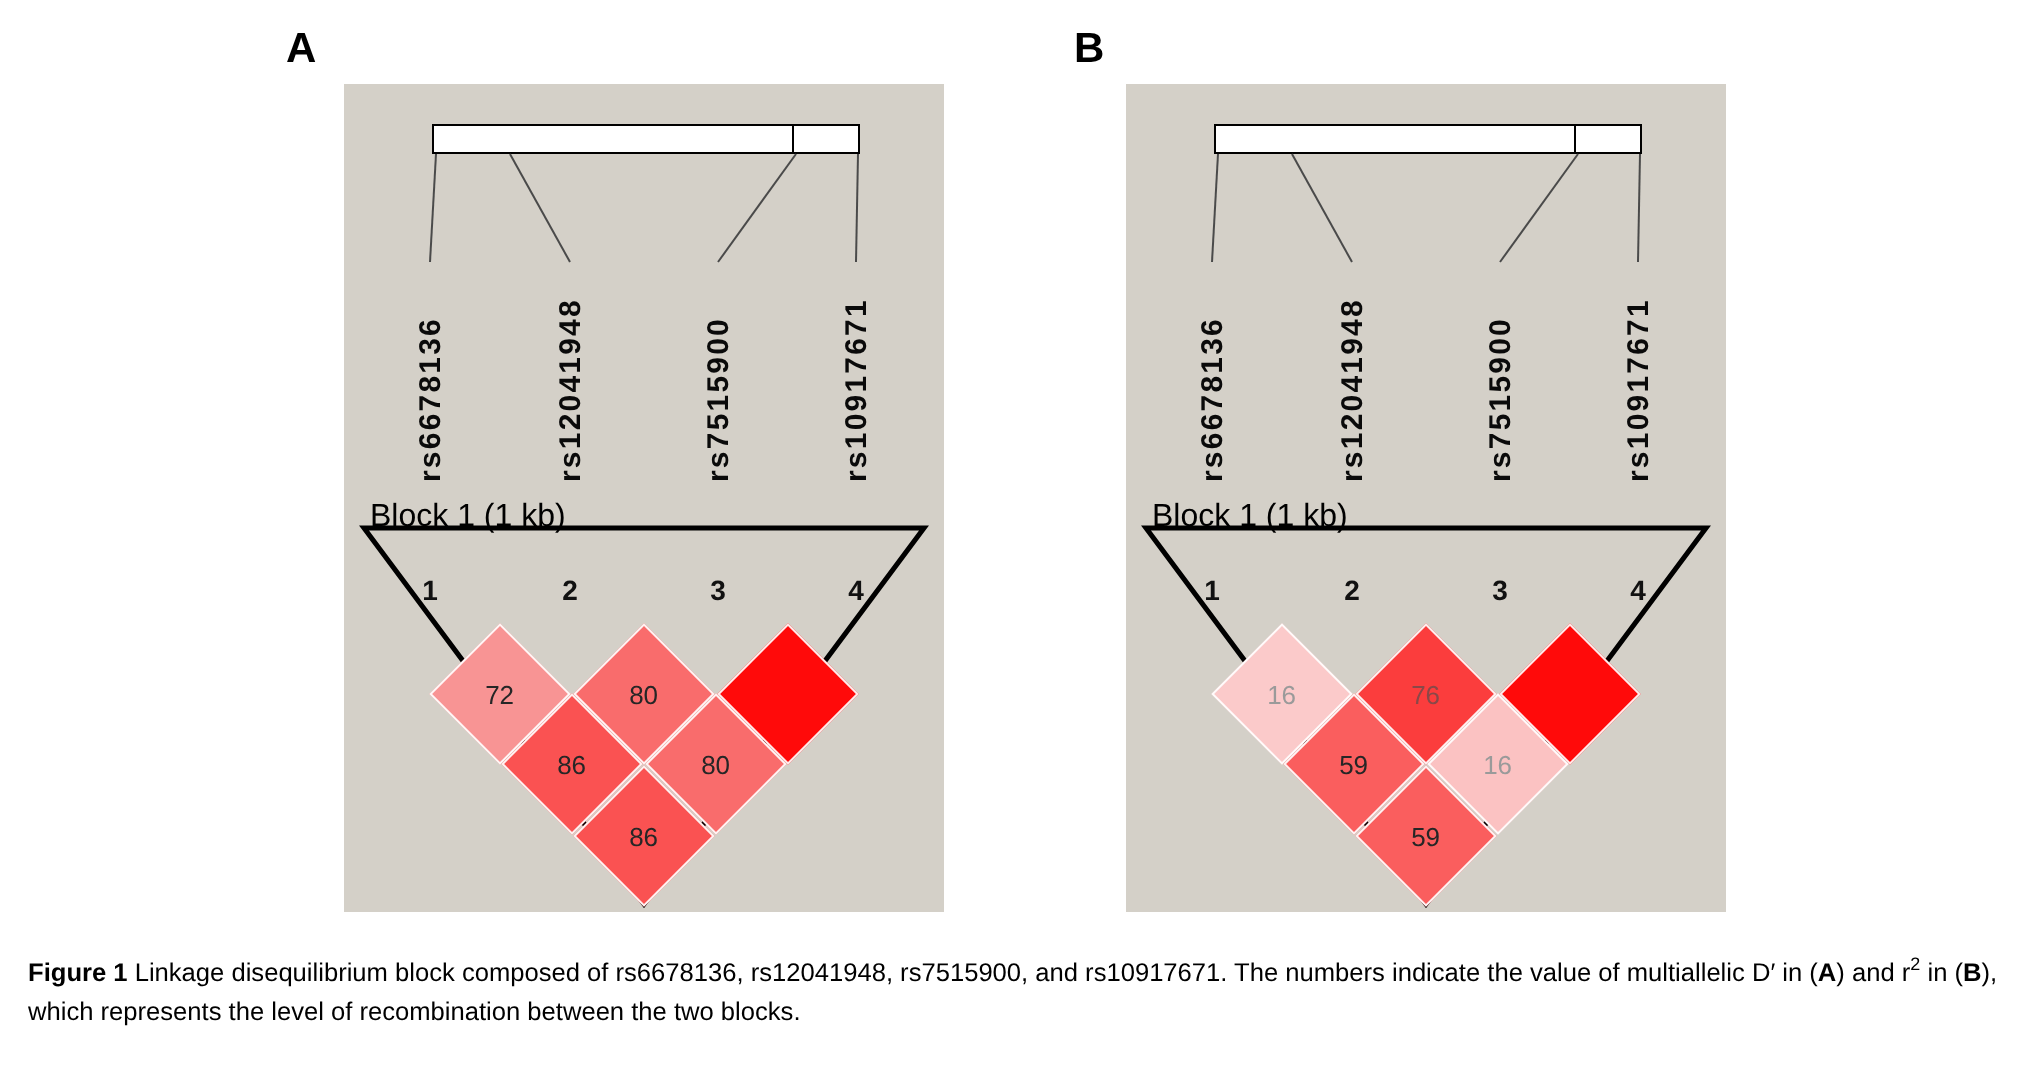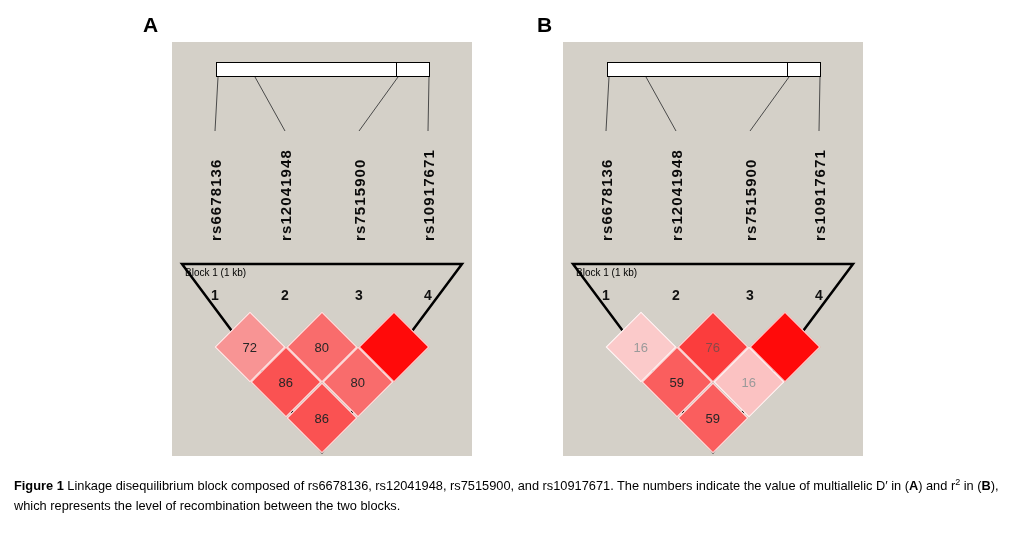--- a/index.html
+++ b/index.html
@@ -9,21 +9,21 @@
   }
   .panel-letter{position:absolute;top:13px;font-size:21px;font-weight:bold;color:#000;}
   #letterA{left:143px;} #letterB{left:537px;}
   .panel{position:absolute;top:42px;width:300px;height:414px;background:#d4d0c8;}
   #panelA{left:172px;} #panelB{left:563px;}
   .wire{position:absolute;left:0;top:0;}
   .snp-label{
     position:absolute;transform-origin:0 0;transform:rotate(-90deg);
     font-size:15px;font-weight:bold;letter-spacing:1.1px;color:#0a0a0a;white-space:nowrap;
   }
-  .block-label{position:absolute;left:13px;top:225px;font-size:10px;color:#000;}
+  .block-label{position:absolute;left:13px;top:208px;font-size:16px;color:#000;}
   .pos-num{
     position:absolute;top:245px;width:24px;margin-left:-12px;text-align:center;
     font-size:14px;font-weight:bold;color:#111;
   }
   .cell{
     position:absolute;width:50px;height:50px;box-sizing:border-box;
     transform:translate(-50%,-50%) rotate(45deg);
     border:1px solid rgba(255,255,255,0.92);
     display:flex;align-items:center;justify-content:center;
   }

